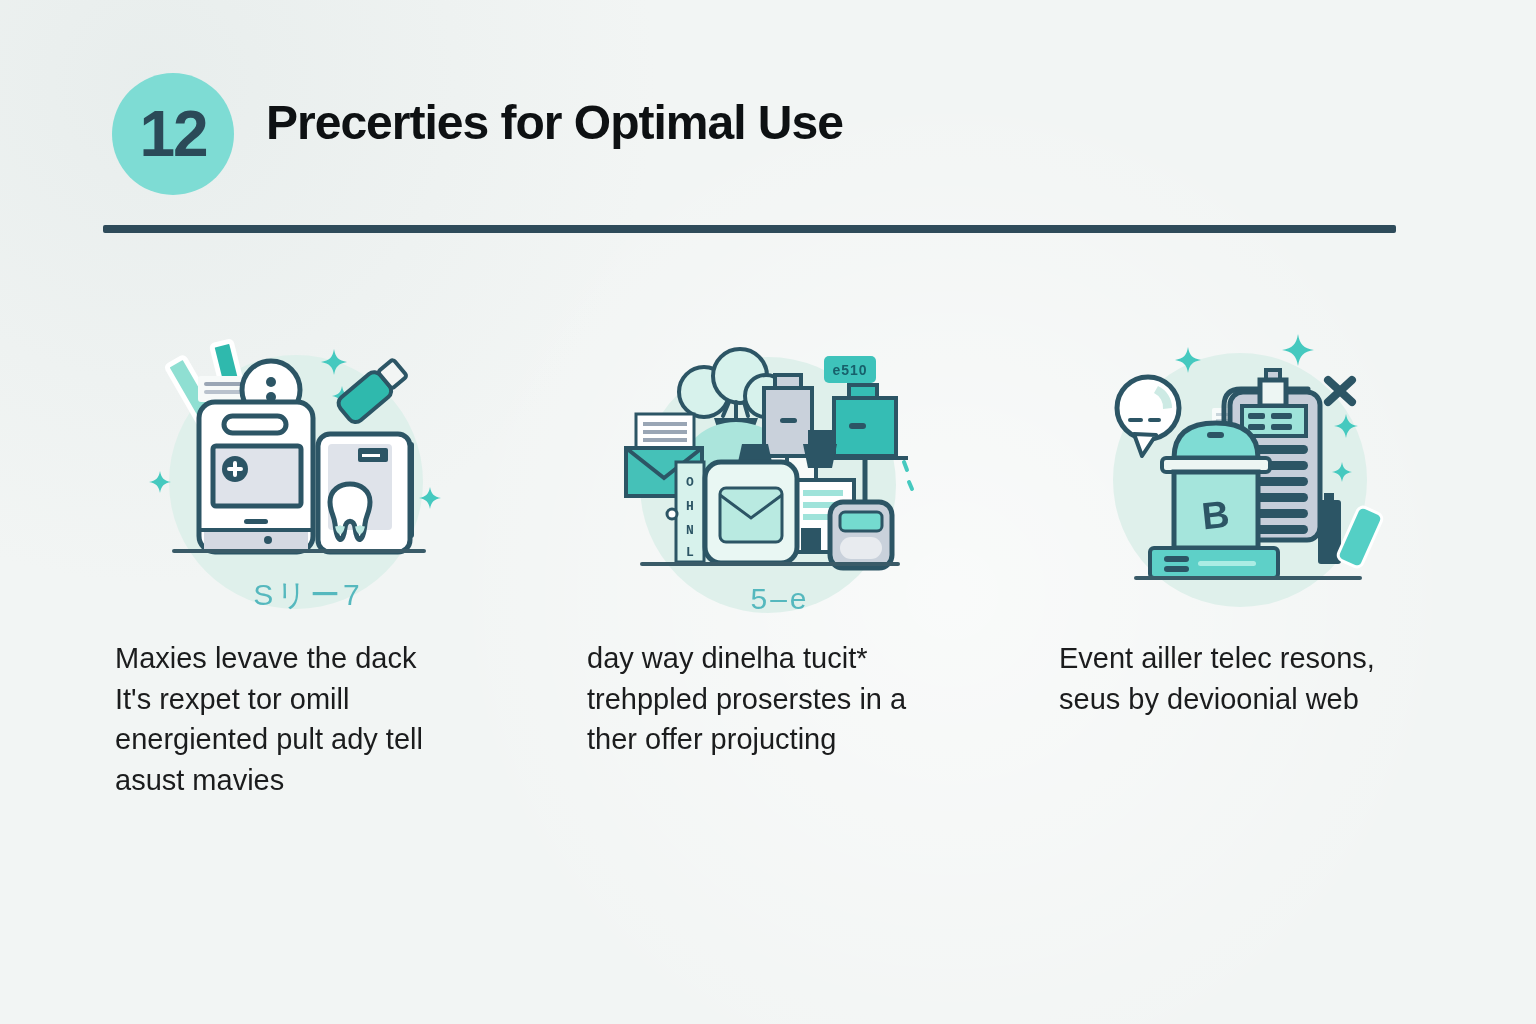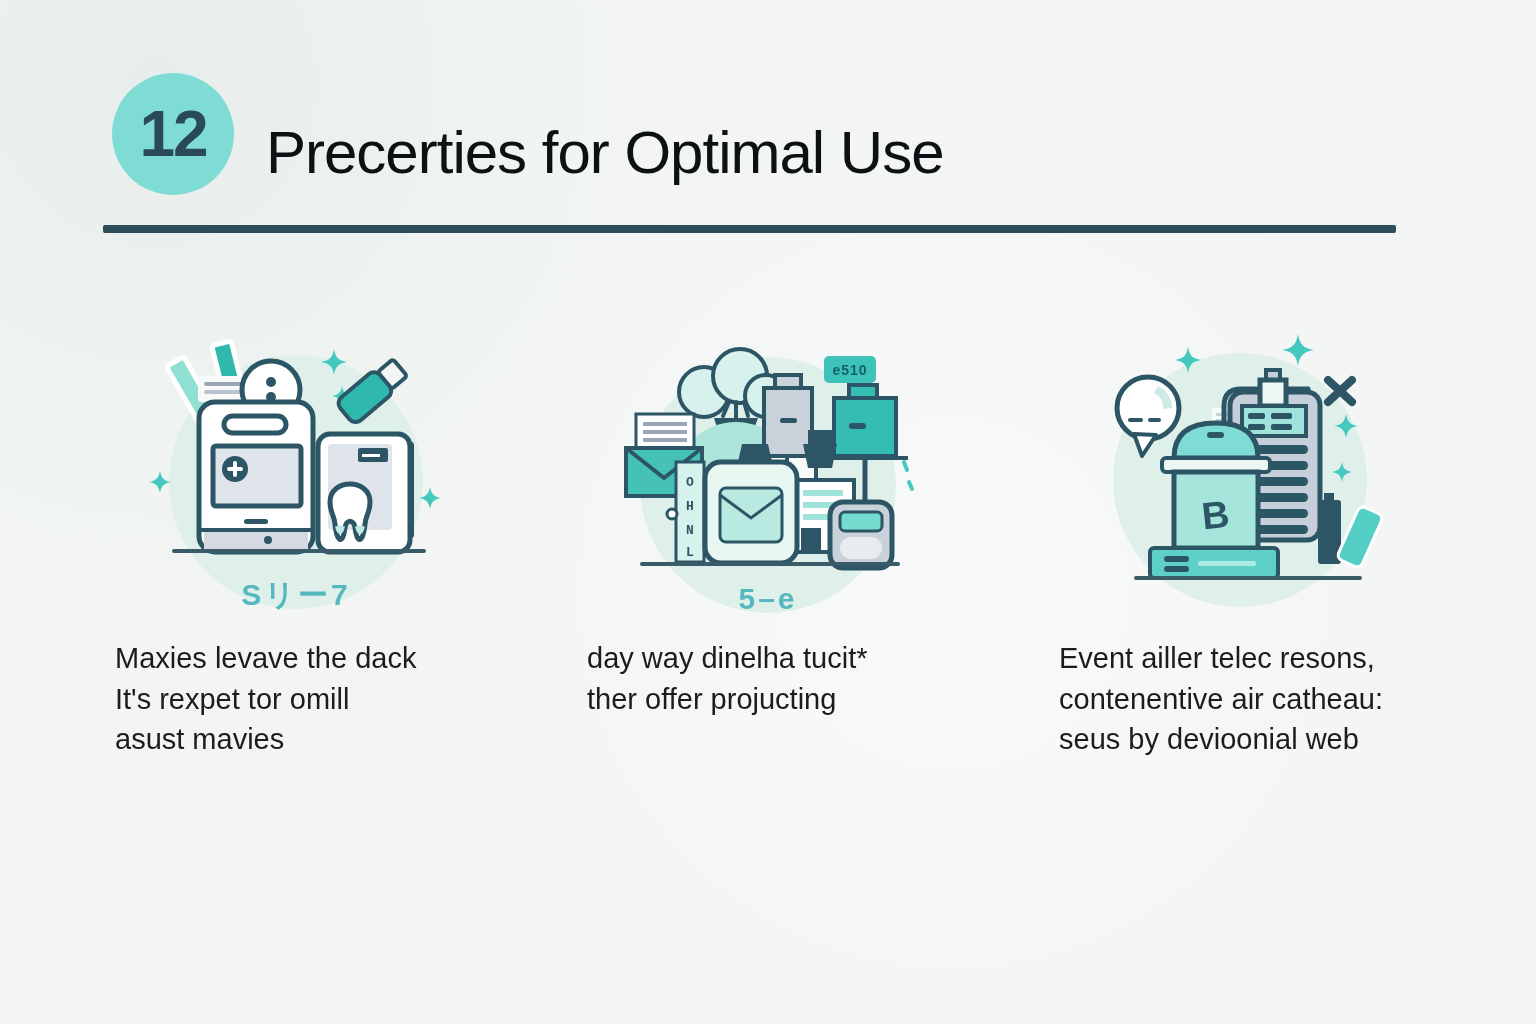--- a/index.html
+++ b/index.html
@@ -21,42 +21,42 @@
   .badge {
     position:absolute; left:112px; top:73px;
     width:122px; height:122px; border-radius:50%;
     background:#7edcd4;
     display:flex; align-items:center; justify-content:center;
   }
   .badge-number {
     font-size:64px; font-weight:700; color:#2b4a58; letter-spacing:-2px;
   }
   .page-title {
-    position:absolute; left:266px; top:118px;
-    font-size:60px; font-weight:400; color:#0e1113; letter-spacing:-1px;
+    position:absolute; left:266px; top:95px;
+    font-size:48px; font-weight:700; color:#0e1113; letter-spacing:-1px;
     white-space:nowrap;
   }
   .divider {
     position:absolute; left:103px; top:225px;
     width:1293px; height:8px; background:#2e4b5a; border-radius:2px;
   }
   
   .columns {
     position:absolute; left:115px; top:330px; width:1306px;
     display:grid; grid-template-columns:repeat(3, 1fr); column-gap:110px;
   }
   .column { width:100%; }
   .illus {
     position:relative; width:300px; height:300px; margin:0 auto;
   }
   .illus svg { display:block; }
   .caption {
-    position:absolute; left:0; bottom:14px; width:100%;
+    position:absolute; left:12px; bottom:14px; width:100%;
     text-align:center; font-size:30px; color:#55b8be; letter-spacing:3px;
-    font-weight:700;
+    font-weight:400;
   }
   .para {
     margin-top:8px; font-size:29px; line-height:40.5px; color:#1b1c1d;
   }
   .para .line { white-space:nowrap; }
 </style>
 </head>
 <body>
 
 <div class="page">
@@ -132,20 +132,21 @@
             <path d="M184 172 c0 -24 40 -24 40 0 c0 10 -4 13 -5 22 c-2 20 -8 20 -10 4 c-1 -9 -9 -9 -10 0 c-2 16 -8 16 -10 -4 c-1 -9 -5 -12 -5 -22 z" fill="#ffffff" stroke="#2c5565" stroke-width="5" stroke-linejoin="round"></path>
             <path d="M192 196 q2 10 4 0 M212 196 q2 10 4 0" stroke="#bfeae3" stroke-width="6" fill="none"></path>
           </g>
           <line x1="28" y1="221" x2="278" y2="221" stroke="#3a5b68" stroke-width="4" stroke-linecap="round"></line>
         </svg>
         <div class="caption">Sリー7</div>
       </div>
       <div class="para">
         <div class="line">Maxies levave the dack</div>
         <div class="line">It's rexpet tor omill</div>
+        <div class="line">energiented pult ady tell</div>
         <div class="line">asust mavies</div>
       </div>
     </div>
 
     <div class="column">
       <div class="illus">
         <svg width="300" height="300" viewBox="0 0 300 300">
           <circle cx="150" cy="155" r="128" fill="#dff0eb"></circle>
 
           <g>
@@ -222,20 +223,21 @@
             <rect x="222" y="182" width="42" height="19" rx="5" fill="#74dbcf" stroke="#2c5565" stroke-width="3"></rect>
             <rect x="222" y="207" width="42" height="22" rx="11" fill="#e8ebef"></rect>
           </g>
           <line x1="24" y1="234" x2="280" y2="234" stroke="#3a5b68" stroke-width="4" stroke-linecap="round"></line>
           <path d="M286 132 l3 8 M291 152 l3 7" stroke="#45c9bf" stroke-width="4" stroke-linecap="round"></path>
         </svg>
         <div class="caption">5–e</div>
       </div>
       <div class="para">
         <div class="line">day way dinelha tucit*</div>
+        <div class="line">trehppled proserstes in a</div>
         <div class="line">ther offer projucting</div>
       </div>
     </div>
 
     <div class="column">
       <div class="illus">
         <svg width="300" height="300" viewBox="0 0 300 300">
           <circle cx="150" cy="150" r="127" fill="#dff0eb"></circle>
 
           <g fill="#45c9bf">
@@ -300,19 +302,18 @@
             <rect x="74" y="226" width="25" height="6" rx="3" fill="#2c5565"></rect>
             <rect x="74" y="236" width="25" height="6" rx="3" fill="#2c5565"></rect>
             <rect x="108" y="231" width="58" height="5" rx="2.5" fill="#abece4"></rect>
           </g>
           <line x1="46" y1="248" x2="270" y2="248" stroke="#3a5b68" stroke-width="4" stroke-linecap="round"></line>
         </svg>
         <div class="caption"></div>
       </div>
       <div class="para">
         <div class="line">Event ailler telec resons,</div>
-        <div class="line">contenentive air catheau:</div>
         <div class="line">seus by devioonial web</div>
       </div>
     </div>
 
   </div>
 </div>
 
 </body></html>

